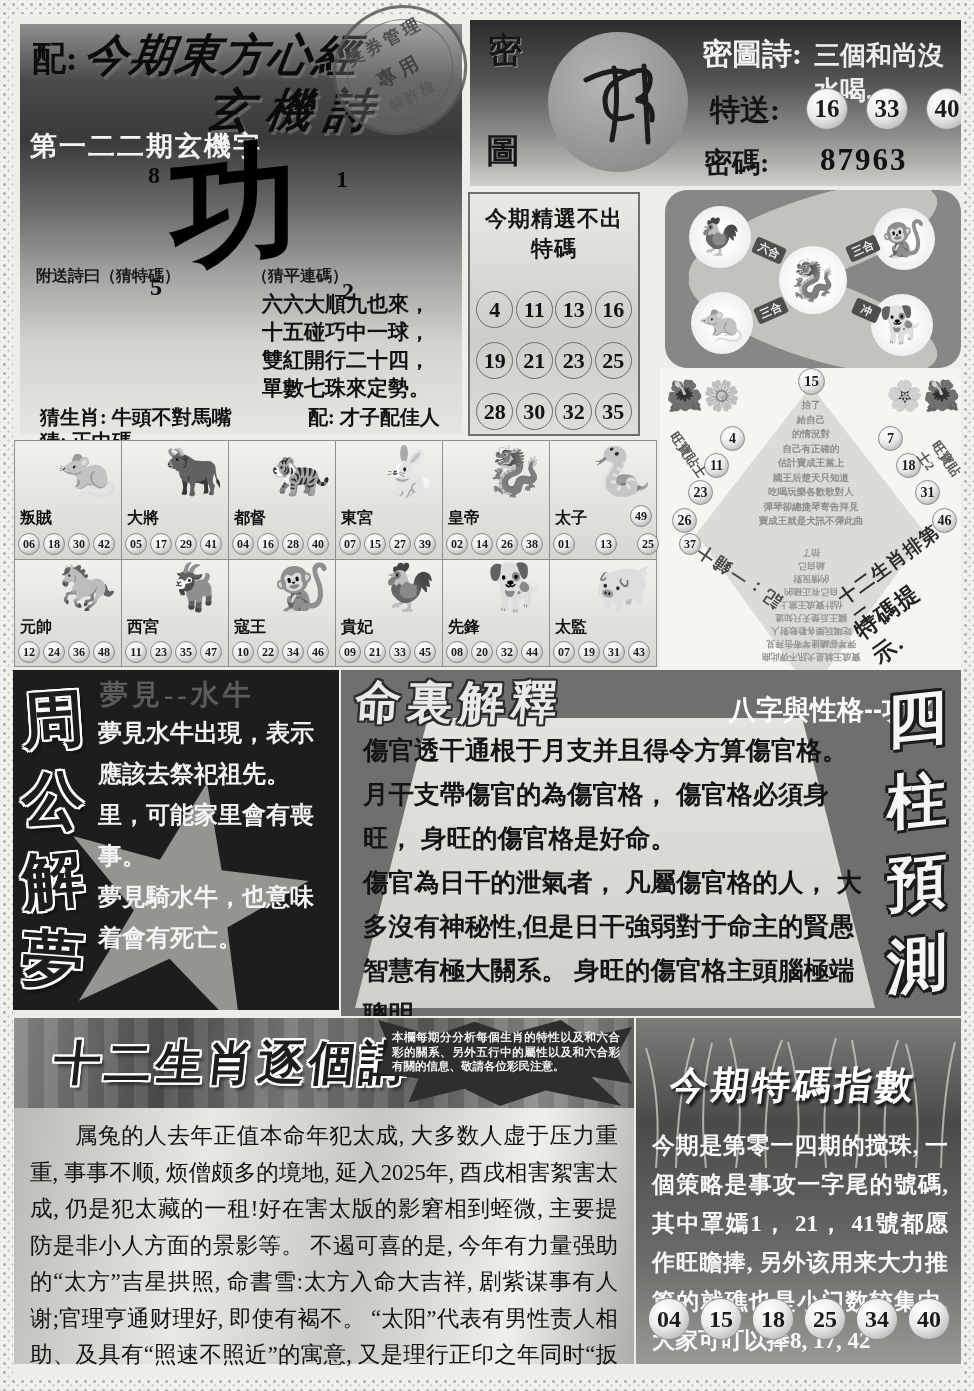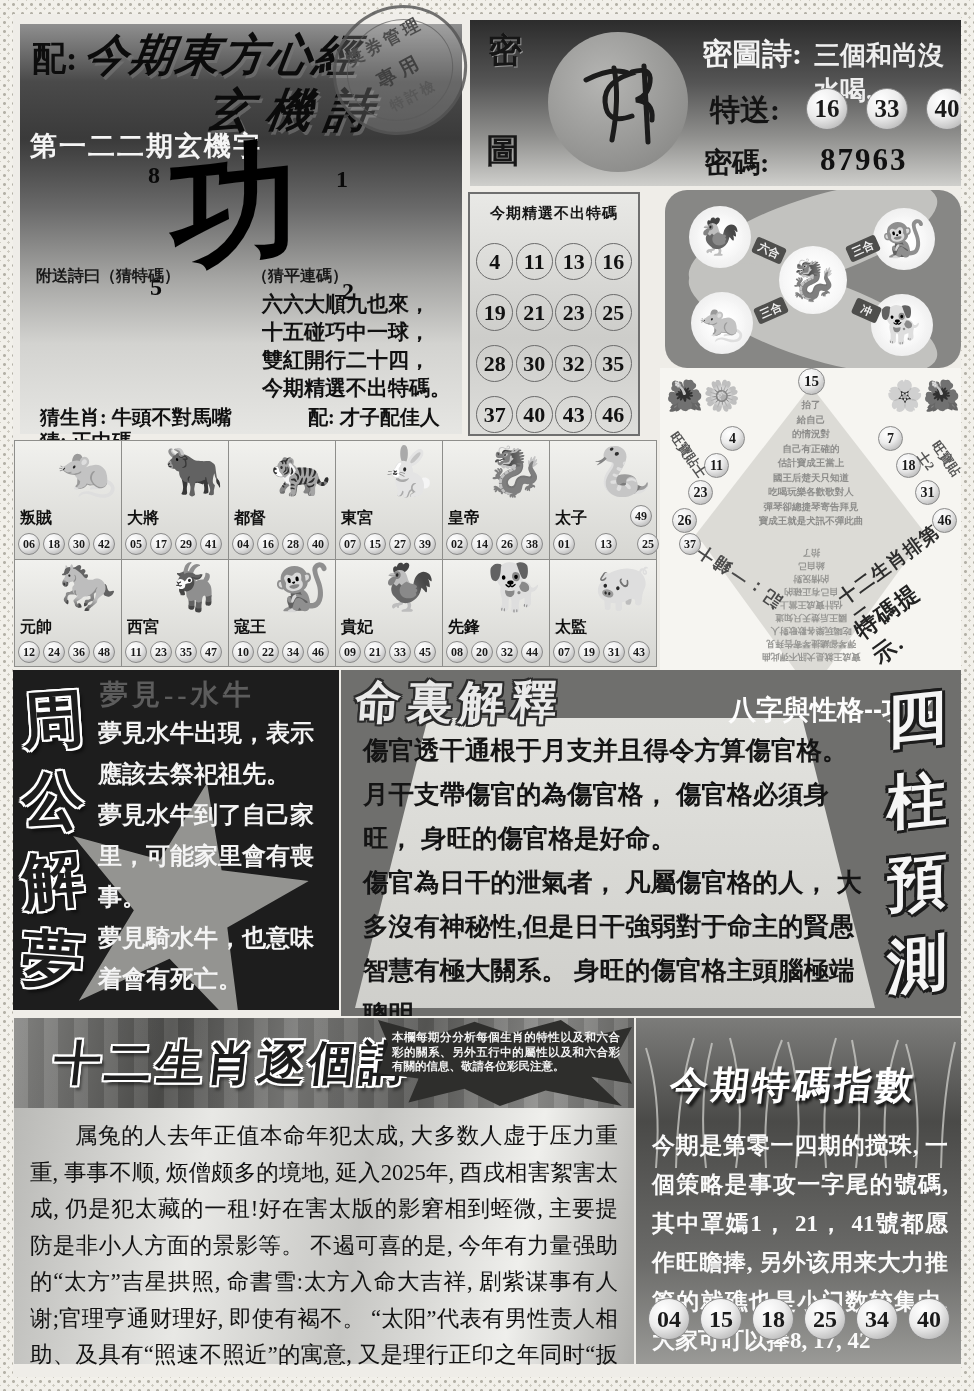--- a/index.html
+++ b/index.html
@@ -47,21 +47,21 @@
 
     <div style="position:absolute;left:16px;top:242px;font-size:16px;font-weight:bold;color:#1a1a1a;">附送詩曰（猜特碼）</div>
     <div style="position:absolute;left:20px;top:380px;font-size:20px;font-weight:bold;color:#111;">猜生肖: 牛頭不對馬嘴</div>
     <div style="position:absolute;left:20px;top:404px;font-size:20px;font-weight:bold;color:#111;">猜: 正中碼</div>
 
     <div style="position:absolute;left:232px;top:242px;font-size:16px;font-weight:bold;color:#1a1a1a;">（猜平連碼）</div>
     <div style="position:absolute;left:242px;top:266px;font-size:21px;font-weight:bold;color:#111;line-height:28px;">
       <div>六六大順九也來，</div>
       <div>十五碰巧中一球，</div>
       <div>雙紅開行二十四，</div>
-      <div>今期精選不出特碼。</div>
+      <div>單數七珠來定勢。</div>
     </div>
     <div style="position:absolute;left:288px;top:380px;font-size:20px;font-weight:bold;color:#111;">配: 才子配佳人</div>
   </div>
 
   <div class="panel" style="left:332px;top:6px;width:136px;height:128px;z-index:6;transform:rotate(-28deg);">
     <div style="position:absolute;inset:0;border:3px solid rgba(80,80,80,.8);border-radius:50%;background:rgba(245,245,242,.18);"></div>
     <div style="position:absolute;inset:14px;border:1px solid rgba(90,90,90,.7);border-radius:50%;"></div>
     <div style="position:absolute;left:0;right:0;top:20px;text-align:center;font-size:17px;font-weight:bold;color:#4c4c4c;letter-spacing:4px;">獎券管理</div>
     <div style="position:absolute;left:0;right:0;top:52px;text-align:center;font-size:19px;font-weight:bold;color:#404040;letter-spacing:6px;">專用</div>
     <div style="position:absolute;left:0;right:0;top:84px;text-align:center;font-size:14px;font-weight:bold;color:#585858;letter-spacing:3px;">特許檢</div>
@@ -87,21 +87,21 @@
     <div style="position:absolute;left:240px;top:70px;font-size:30px;font-weight:bold;color:#141414;">特送:</div>
     <span class="ball" style="position:absolute;left:336px;top:68px;width:42px;height:42px;font-size:25px;">16</span>
     <span class="ball" style="position:absolute;left:396px;top:68px;width:42px;height:42px;font-size:25px;">33</span>
     <span class="ball" style="position:absolute;left:456px;top:68px;width:42px;height:42px;font-size:25px;">40</span>
     <div style="position:absolute;left:234px;top:124px;font-size:28px;font-weight:bold;color:#141414;">密碼:</div>
     <div style="position:absolute;left:350px;top:122px;font-size:31px;font-weight:bold;color:#111;letter-spacing:2px;">87963</div>
   </div>
 
   <div class="panel" style="left:468px;top:192px;width:172px;height:244px;border:2px solid #6f6f6f;
               background:linear-gradient(180deg,#e9e9e6,#cdcdca 60%,#dededb);">
-    <div style="margin:10px 6px 12px;text-align:center;font-size:15px;font-weight:bold;color:#161616;letter-spacing:1px;">今期精選不出特碼</div>
+    <div style="margin:10px 6px 19px;text-align:center;font-size:22px;font-weight:bold;color:#161616;letter-spacing:1px;">今期精選不出特碼</div>
     <div style="display:grid;grid-template-columns:repeat(4,1fr);gap:14px 2px;padding:8px 6px;justify-items:center;">
       <span style="width:35px;height:35px;border:1.5px solid #6c6c6c;border-radius:50%;display:flex;align-items:center;justify-content:center;font-size:22px;font-weight:bold;color:#111;">4</span>
       <span style="width:35px;height:35px;border:1.5px solid #6c6c6c;border-radius:50%;display:flex;align-items:center;justify-content:center;font-size:22px;font-weight:bold;color:#111;">11</span>
       <span style="width:35px;height:35px;border:1.5px solid #6c6c6c;border-radius:50%;display:flex;align-items:center;justify-content:center;font-size:22px;font-weight:bold;color:#111;">13</span>
       <span style="width:35px;height:35px;border:1.5px solid #6c6c6c;border-radius:50%;display:flex;align-items:center;justify-content:center;font-size:22px;font-weight:bold;color:#111;">16</span>
       <span style="width:35px;height:35px;border:1.5px solid #6c6c6c;border-radius:50%;display:flex;align-items:center;justify-content:center;font-size:22px;font-weight:bold;color:#111;">19</span>
       <span style="width:35px;height:35px;border:1.5px solid #6c6c6c;border-radius:50%;display:flex;align-items:center;justify-content:center;font-size:22px;font-weight:bold;color:#111;">21</span>
       <span style="width:35px;height:35px;border:1.5px solid #6c6c6c;border-radius:50%;display:flex;align-items:center;justify-content:center;font-size:22px;font-weight:bold;color:#111;">23</span>
       <span style="width:35px;height:35px;border:1.5px solid #6c6c6c;border-radius:50%;display:flex;align-items:center;justify-content:center;font-size:22px;font-weight:bold;color:#111;">25</span>
       <span style="width:35px;height:35px;border:1.5px solid #6c6c6c;border-radius:50%;display:flex;align-items:center;justify-content:center;font-size:22px;font-weight:bold;color:#111;">28</span>
@@ -311,21 +311,20 @@
     <div style="position:absolute;left:8px;top:10px;width:66px;text-align:center;">
       <div class="wline" style="font-size:62px;font-weight:bold;line-height:80px;transform:rotate(-4deg);font-family:'Liberation Sans',sans-serif;">周</div>
       <div class="wline" style="font-size:62px;font-weight:bold;line-height:80px;transform:rotate(5deg);font-family:'Liberation Sans',sans-serif;">公</div>
       <div class="wline" style="font-size:62px;font-weight:bold;line-height:80px;transform:rotate(-5deg);font-family:'Liberation Sans',sans-serif;">解</div>
       <div class="wline" style="font-size:62px;font-weight:bold;line-height:80px;transform:rotate(4deg);font-family:'Liberation Sans',sans-serif;">夢</div>
     </div>
     <div style="position:absolute;left:86px;top:42px;width:236px;font-size:24px;line-height:41px;font-weight:bold;
                 color:#f4f4f4;font-family:'Liberation Sans',sans-serif;">
       <div>夢見水牛出現，表示</div>
       <div>應該去祭祀祖先。</div>
-      <div>夢見水牛到了自己家</div>
       <div>里，可能家里會有喪</div>
       <div>事。</div>
       <div>夢見騎水牛，也意味</div>
       <div>着會有死亡。</div>
     </div>
   </div>
 
   <div class="panel" style="left:341px;top:670px;width:621px;height:346px;background:#6f6f6d;overflow:hidden;">
     <div style="position:absolute;left:14px;top:48px;width:520px;height:290px;background:linear-gradient(180deg,#e3e3df,#cfcfcb);
                 clip-path:polygon(14% 0,86% 0,100% 100%,0 100%);"></div>

